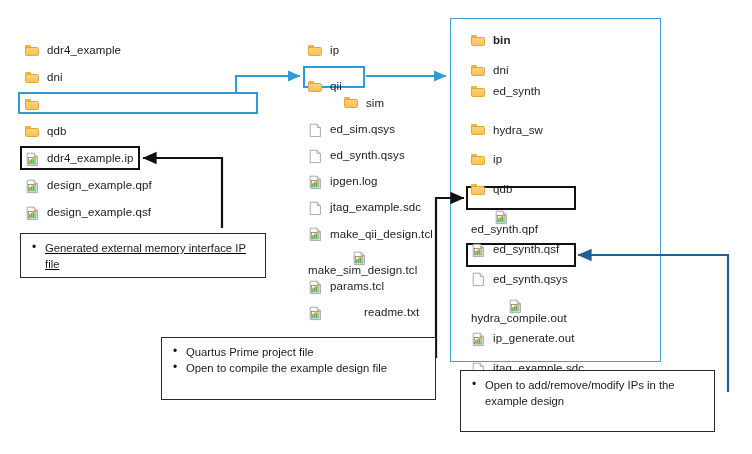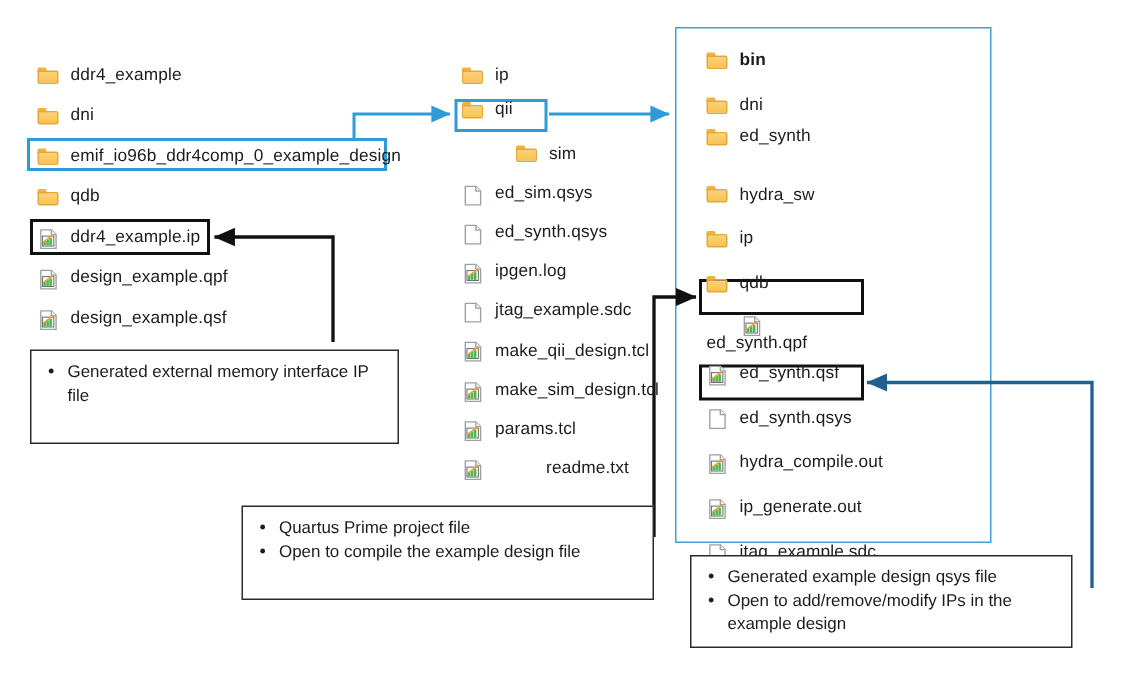--- a/index.html
+++ b/index.html
@@ -74,21 +74,20 @@
       <div class="row" style="left: 25px; top: 41px;">
         <span class="ico folder"></span>
         <span class="lbl">ddr4_example</span>
       </div>
       <div class="row" style="left: 25px; top: 68px;">
         <span class="ico folder"></span>
         <span class="lbl">dni</span>
       </div>
       <div class="row" style="left: 25px; top: 95px;">
         <span class="ico folder"></span>
-        <span class="lbl">emif_io96b_ddr4comp_0_example_design</span>
       </div>
       <div class="row" style="left: 25px; top: 122px;">
         <span class="ico folder"></span>
         <span class="lbl">qdb</span>
       </div>
       <div class="row" style="left: 25px; top: 149px;">
         <span class="ico doc">
           <svg width="15" height="15" viewBox="0 0 15 15">
             <path d="M2.2 1.2 H9.2 L12.4 4.4 V13.6 H2.2 Z" fill="#ffffff" stroke="#9aa0a6" stroke-width="0.9" stroke-linejoin="round"></path>
             <path d="M9.2 1.2 V4.4 H12.4" fill="#f1f3f4" stroke="#9aa0a6" stroke-width="0.9" stroke-linejoin="round"></path>
@@ -129,21 +128,21 @@
         </span>
         <span class="lbl">design_example.qsf</span>
       </div>
     </div>
 
   <div id="col-mid">
       <div class="row" style="left: 308px; top: 41px;">
         <span class="ico folder"></span>
         <span class="lbl">ip</span>
       </div>
-      <div class="row" style="left: 308px; top: 64px;">
+      <div class="row" style="left: 308px; top: 77px;">
         <span class="ico folder"></span>
         <span class="lbl">qii</span>
       </div>
       <div class="row" style="left: 308px; top: 93.4px; padding-left: 36px;">
         <span class="ico folder"></span>
         <span class="lbl">sim</span>
       </div>
       <div class="row" style="left: 308px; top: 119.6px;">
         <span class="ico file">
           <svg width="15" height="15" viewBox="0 0 15 15">
@@ -192,21 +191,21 @@
             <path d="M9.2 1.2 V4.4 H12.4" fill="#f1f3f4" stroke="#9aa0a6" stroke-width="0.9" stroke-linejoin="round"></path>
             <rect x="3.3" y="5.4" width="7.6" height="6.6" fill="#ffffff" stroke="#6f6f6f" stroke-width="0.7"></rect>
             <rect x="3.9" y="8.7" width="1.7" height="2.9" fill="#49B749"></rect>
             <rect x="5.9" y="7.6" width="1.7" height="4.0" fill="#49B749"></rect>
             <rect x="7.9" y="6.5" width="1.7" height="5.1" fill="#49B749"></rect>
             <path d="M3.6 9.6 L10.9 4.2" stroke="#E8A33D" stroke-width="1.1" fill="none"></path>
           </svg>
         </span>
         <span class="lbl">make_qii_design.tcl</span>
       </div>
-      <div class="row" style="left: 308px; top: 250.6px;">
+      <div class="row" style="left: 308px; top: 250.6px; flex-direction: column;">
         <span class="ico doc">
           <svg width="15" height="15" viewBox="0 0 15 15">
             <path d="M2.2 1.2 H9.2 L12.4 4.4 V13.6 H2.2 Z" fill="#ffffff" stroke="#9aa0a6" stroke-width="0.9" stroke-linejoin="round"></path>
             <path d="M9.2 1.2 V4.4 H12.4" fill="#f1f3f4" stroke="#9aa0a6" stroke-width="0.9" stroke-linejoin="round"></path>
             <rect x="3.3" y="5.4" width="7.6" height="6.6" fill="#ffffff" stroke="#6f6f6f" stroke-width="0.7"></rect>
             <rect x="3.9" y="8.7" width="1.7" height="2.9" fill="#49B749"></rect>
             <rect x="5.9" y="7.6" width="1.7" height="4.0" fill="#49B749"></rect>
             <rect x="7.9" y="6.5" width="1.7" height="5.1" fill="#49B749"></rect>
             <path d="M3.6 9.6 L10.9 4.2" stroke="#E8A33D" stroke-width="1.1" fill="none"></path>
           </svg>
@@ -298,21 +297,21 @@
       </div>
       <div class="row" style="left: 471px; top: 269.4px;">
         <span class="ico file">
           <svg width="15" height="15" viewBox="0 0 15 15">
             <path d="M2.2 1.2 H9.2 L12.4 4.4 V13.6 H2.2 Z" fill="#ffffff" stroke="#9aa0a6" stroke-width="0.9" stroke-linejoin="round"></path>
             <path d="M9.2 1.2 V4.4 H12.4" fill="#f1f3f4" stroke="#9aa0a6" stroke-width="0.9" stroke-linejoin="round"></path>
           </svg>
         </span>
         <span class="lbl">ed_synth.qsys</span>
       </div>
-      <div class="row" style="left: 471px; top: 299.2px;">
+      <div class="row" style="left: 471px; top: 299.2px; flex-direction: column;">
         <span class="ico doc">
           <svg width="15" height="15" viewBox="0 0 15 15">
             <path d="M2.2 1.2 H9.2 L12.4 4.4 V13.6 H2.2 Z" fill="#ffffff" stroke="#9aa0a6" stroke-width="0.9" stroke-linejoin="round"></path>
             <path d="M9.2 1.2 V4.4 H12.4" fill="#f1f3f4" stroke="#9aa0a6" stroke-width="0.9" stroke-linejoin="round"></path>
             <rect x="3.3" y="5.4" width="7.6" height="6.6" fill="#ffffff" stroke="#6f6f6f" stroke-width="0.7"></rect>
             <rect x="3.9" y="8.7" width="1.7" height="2.9" fill="#49B749"></rect>
             <rect x="5.9" y="7.6" width="1.7" height="4.0" fill="#49B749"></rect>
             <rect x="7.9" y="6.5" width="1.7" height="5.1" fill="#49B749"></rect>
             <path d="M3.6 9.6 L10.9 4.2" stroke="#E8A33D" stroke-width="1.1" fill="none"></path>
           </svg>
@@ -337,33 +336,32 @@
         <span class="ico file">
           <svg width="15" height="15" viewBox="0 0 15 15">
             <path d="M2.2 1.2 H9.2 L12.4 4.4 V13.6 H2.2 Z" fill="#ffffff" stroke="#9aa0a6" stroke-width="0.9" stroke-linejoin="round"></path>
             <path d="M9.2 1.2 V4.4 H12.4" fill="#f1f3f4" stroke="#9aa0a6" stroke-width="0.9" stroke-linejoin="round"></path>
           </svg>
         </span>
         <span class="lbl">jtag_example.sdc</span>
       </div>
     </div>
 
-  <div class="callout" style="left:20px;top:233px;width:246px;height:63px;">
+  <div class="callout" style="left:20px;top:233px;width:246px;height:45px;text-decoration:underline;">
     <ul>
       <li>Generated external memory interface IP file</li>
     </ul>
   </div>
 
   <div class="callout" style="left:161px;top:337px;width:275px;height:63px;">
     <ul>
       <li>Quartus Prime project file</li>
       <li>Open to compile the example design file</li>
     </ul>
   </div>
 
   <div class="callout" style="left:460px;top:370px;width:255px;height:62px;">
     <ul>
-      <li>Generated example design qsys file</li>
       <li>Open to add/remove/modify IPs in the example design</li>
     </ul>
   </div>
 
 </div>
 
 </body></html>

